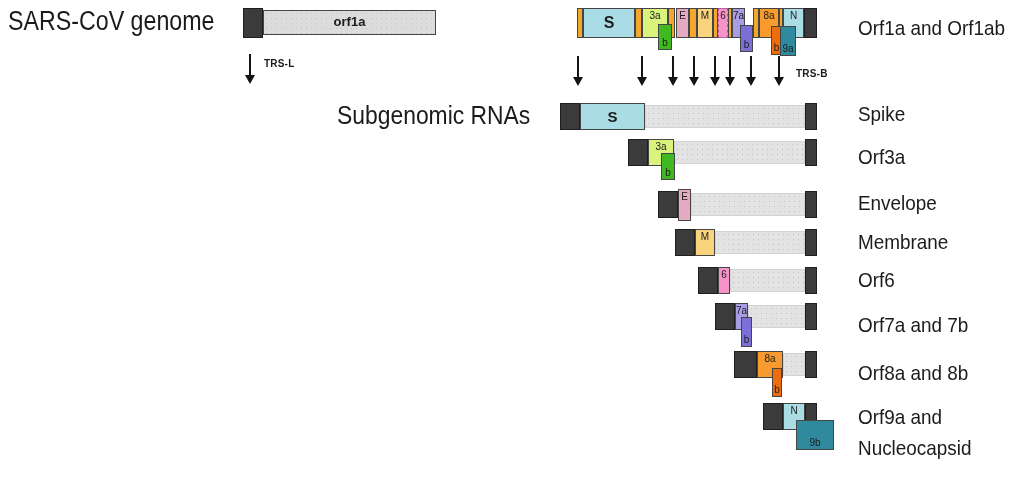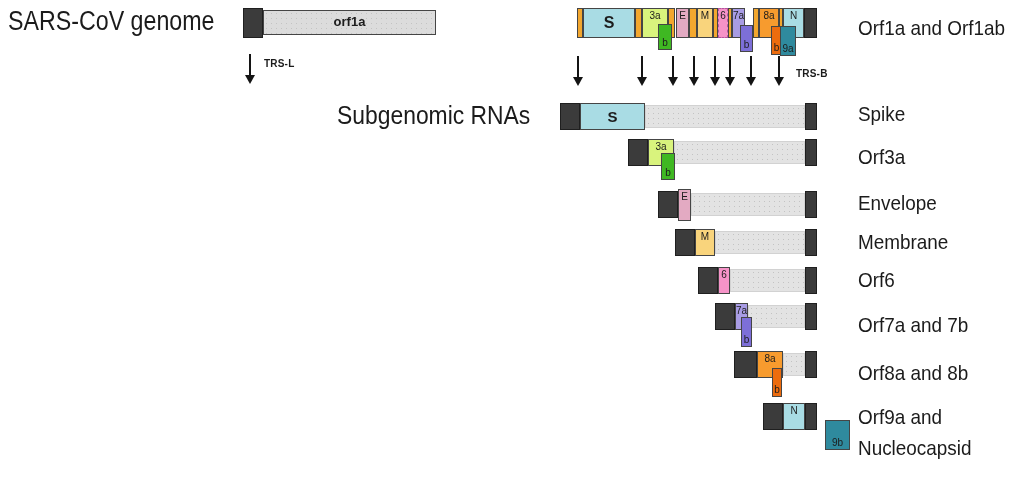--- a/index.html
+++ b/index.html
@@ -150,18 +150,18 @@
     </div>
     <div class="seg hang" style="left: 772px; top: 368px; width: 10px; height: 29px; background-color: rgb(236, 108, 14); z-index: 3;">
       <span class="lbl">b</span>
     </div>
     <div class="rlabel" style="top: 361px;">Orf8a and 8b</div>
     <div class="seg dark" style="left: 763px; top: 403px; width: 20px; height: 27px; background-color: rgb(59, 59, 59); z-index: 1;"></div>
     <div class="seg dark" style="left: 805px; top: 403px; width: 12px; height: 27px; background-color: rgb(59, 59, 59); z-index: 1;"></div>
     <div class="seg" style="left: 783px; top: 403px; width: 22px; height: 27px; background-color: rgb(169, 220, 228); z-index: 2;">
       <span class="lbl">N</span>
     </div>
-    <div class="seg hang" style="left: 825px; top: 420px; width: 25px; height: 30px; background-color: rgb(47, 138, 158); z-index: 3;">
+    <div class="seg hang" style="left: 796px; top: 420px; width: 38px; height: 30px; background-color: rgb(47, 138, 158); z-index: 3;">
       <span class="lbl">9b</span>
     </div>
     <div class="rlabel" style="top: 405px;">Orf9a and</div>
     <div class="rlabel" style="top: 436px;">Nucleocapsid</div>
   </div>
 
 </body></html>

